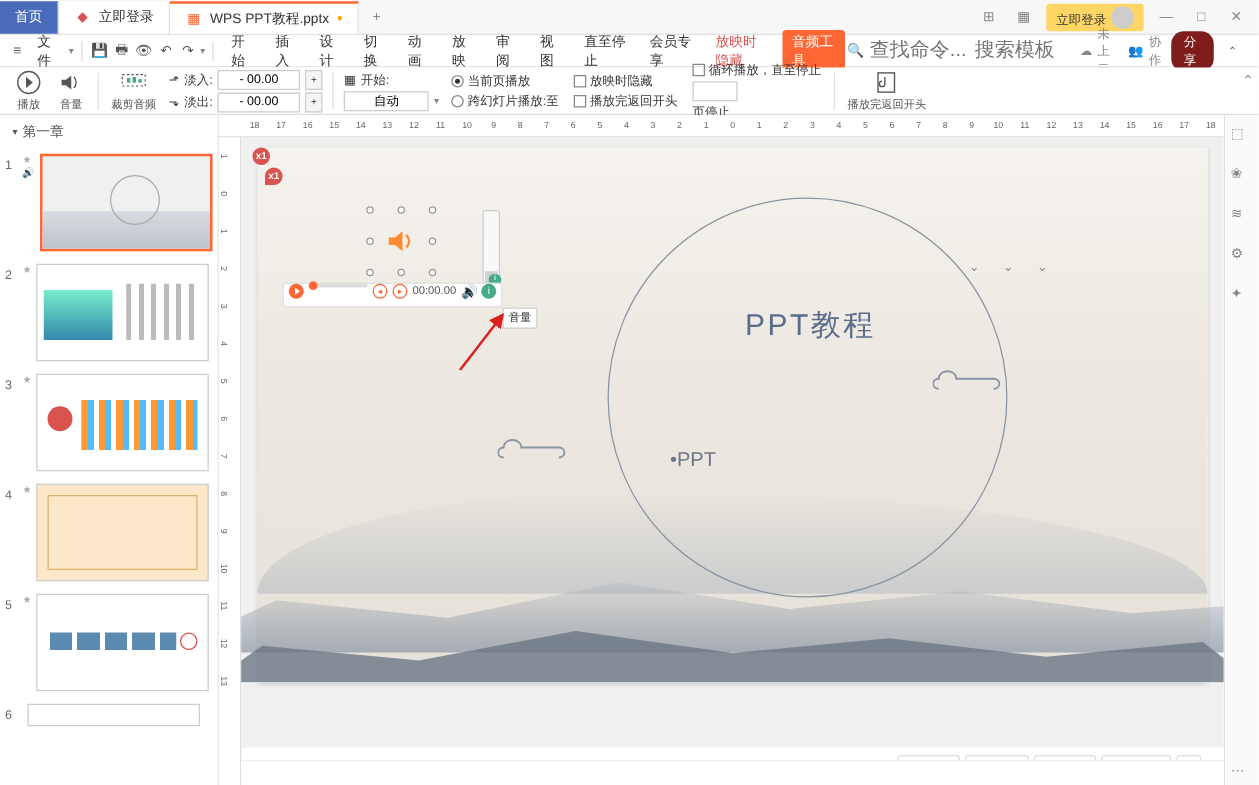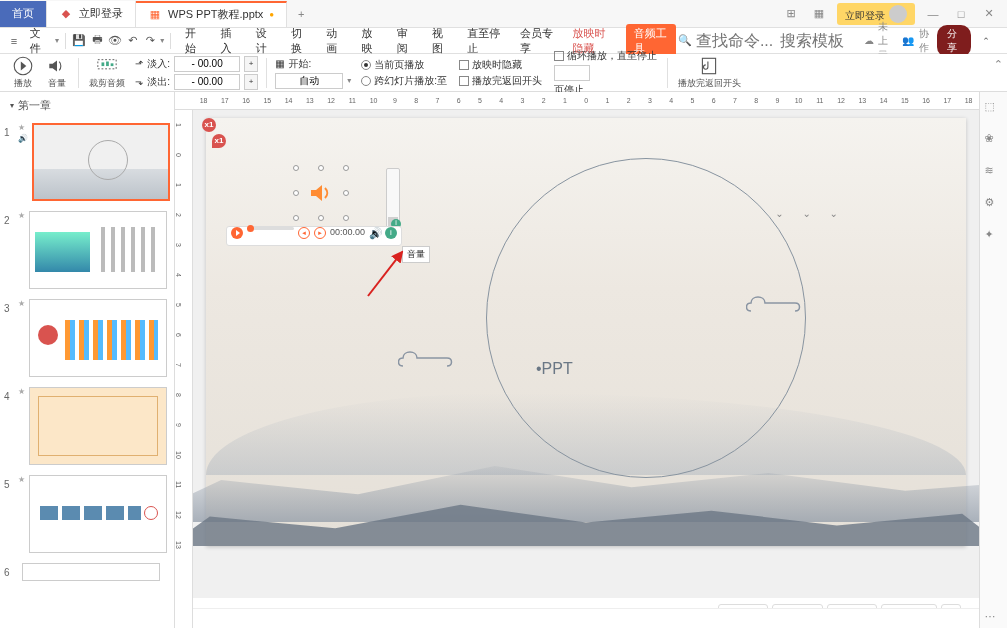--- a/index.html
+++ b/index.html
@@ -413,20 +413,21 @@
     <div class="slide-wrap">
       <div class="slide">
         <div class="annot-x red">x1</div>
         <div class="annot-x speech">x1</div>
         <div class="mountain-bg">
           <div class="mountain-far"></div>
           <div class="mountain-mid"></div>
           <div class="mountain-near"></div>
         </div>
         <div class="circle-ring"></div>
+        <div class="circle-title">PPT教程</div>
         <div class="circle-bullet">•PPT</div>
         <div class="cloud-deco" style="left:192px;top:230px">
             <svg viewBox="0 0 70 24">
               <path d="M5 18c-6 0-6-8 0-8 0-8 14-8 14 0h30c6 0 6 8 0 8" fill="none" stroke="#8a95a3" stroke-width="1.5"></path>
             </svg>
           </div>
         <div class="cloud-deco" style="left:540px;top:175px">
             <svg viewBox="0 0 70 24">
               <path d="M5 18c-6 0-6-8 0-8 0-8 14-8 14 0h30c6 0 6 8 0 8" fill="none" stroke="#8a95a3" stroke-width="1.5"></path>
             </svg>

